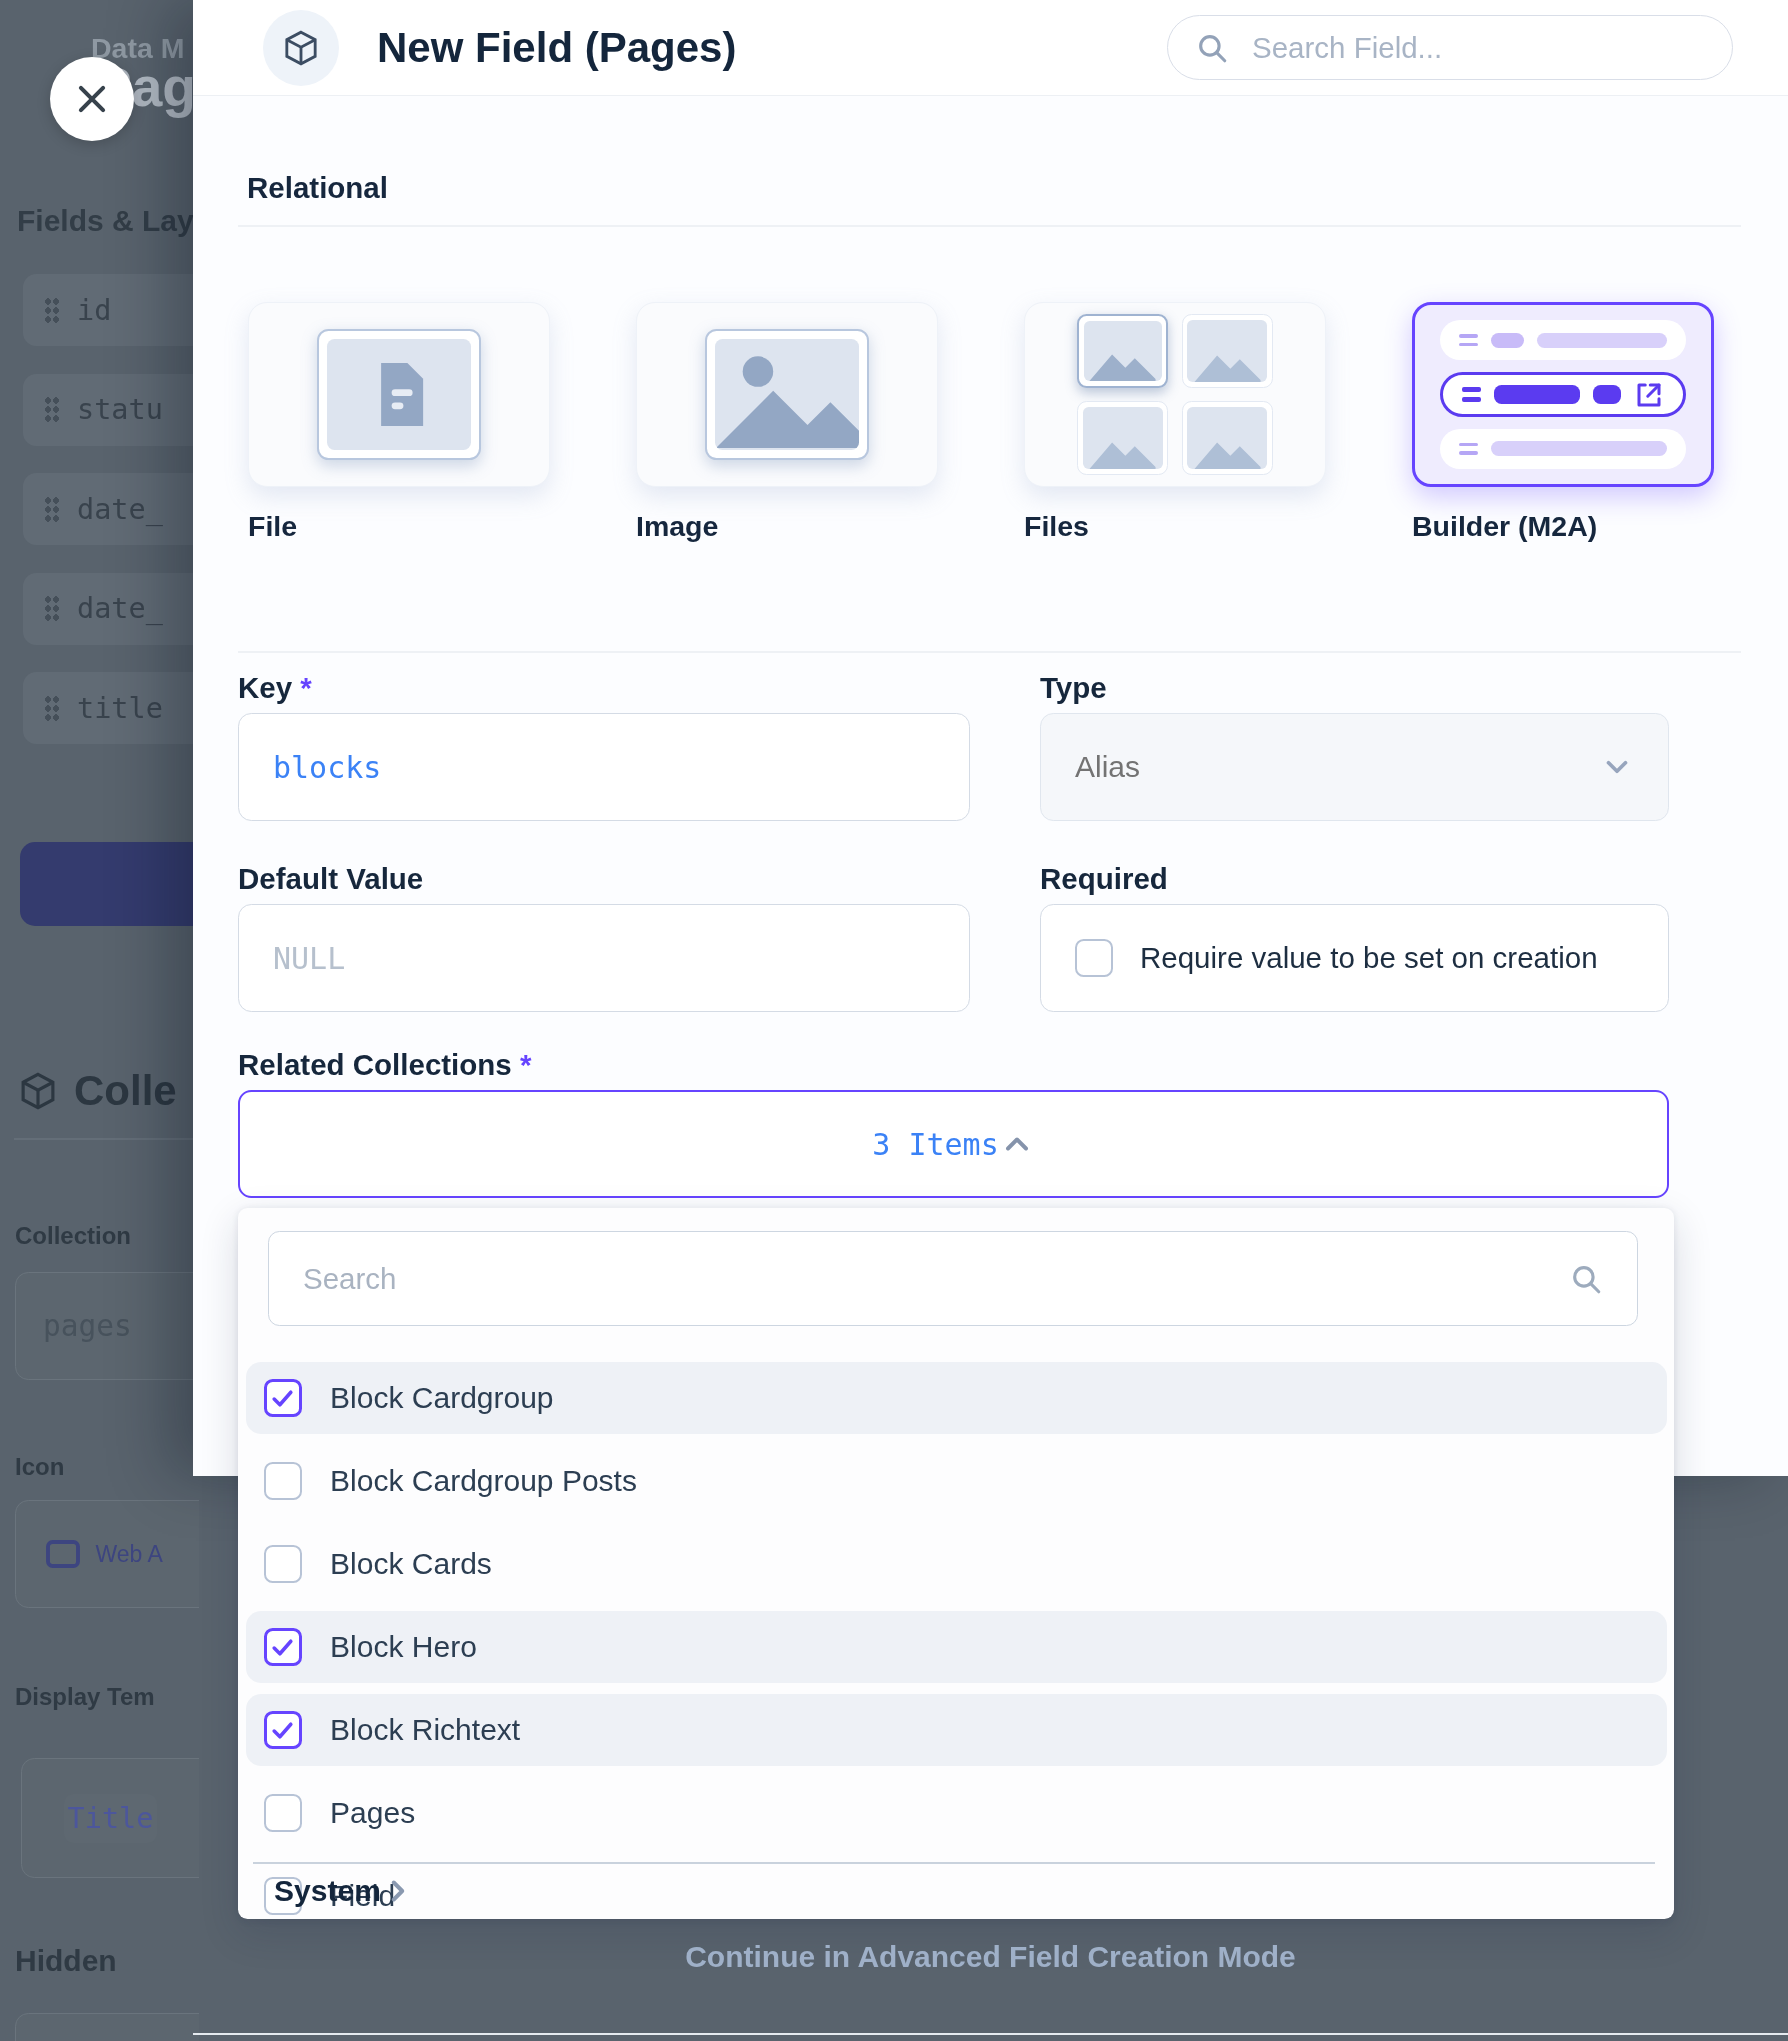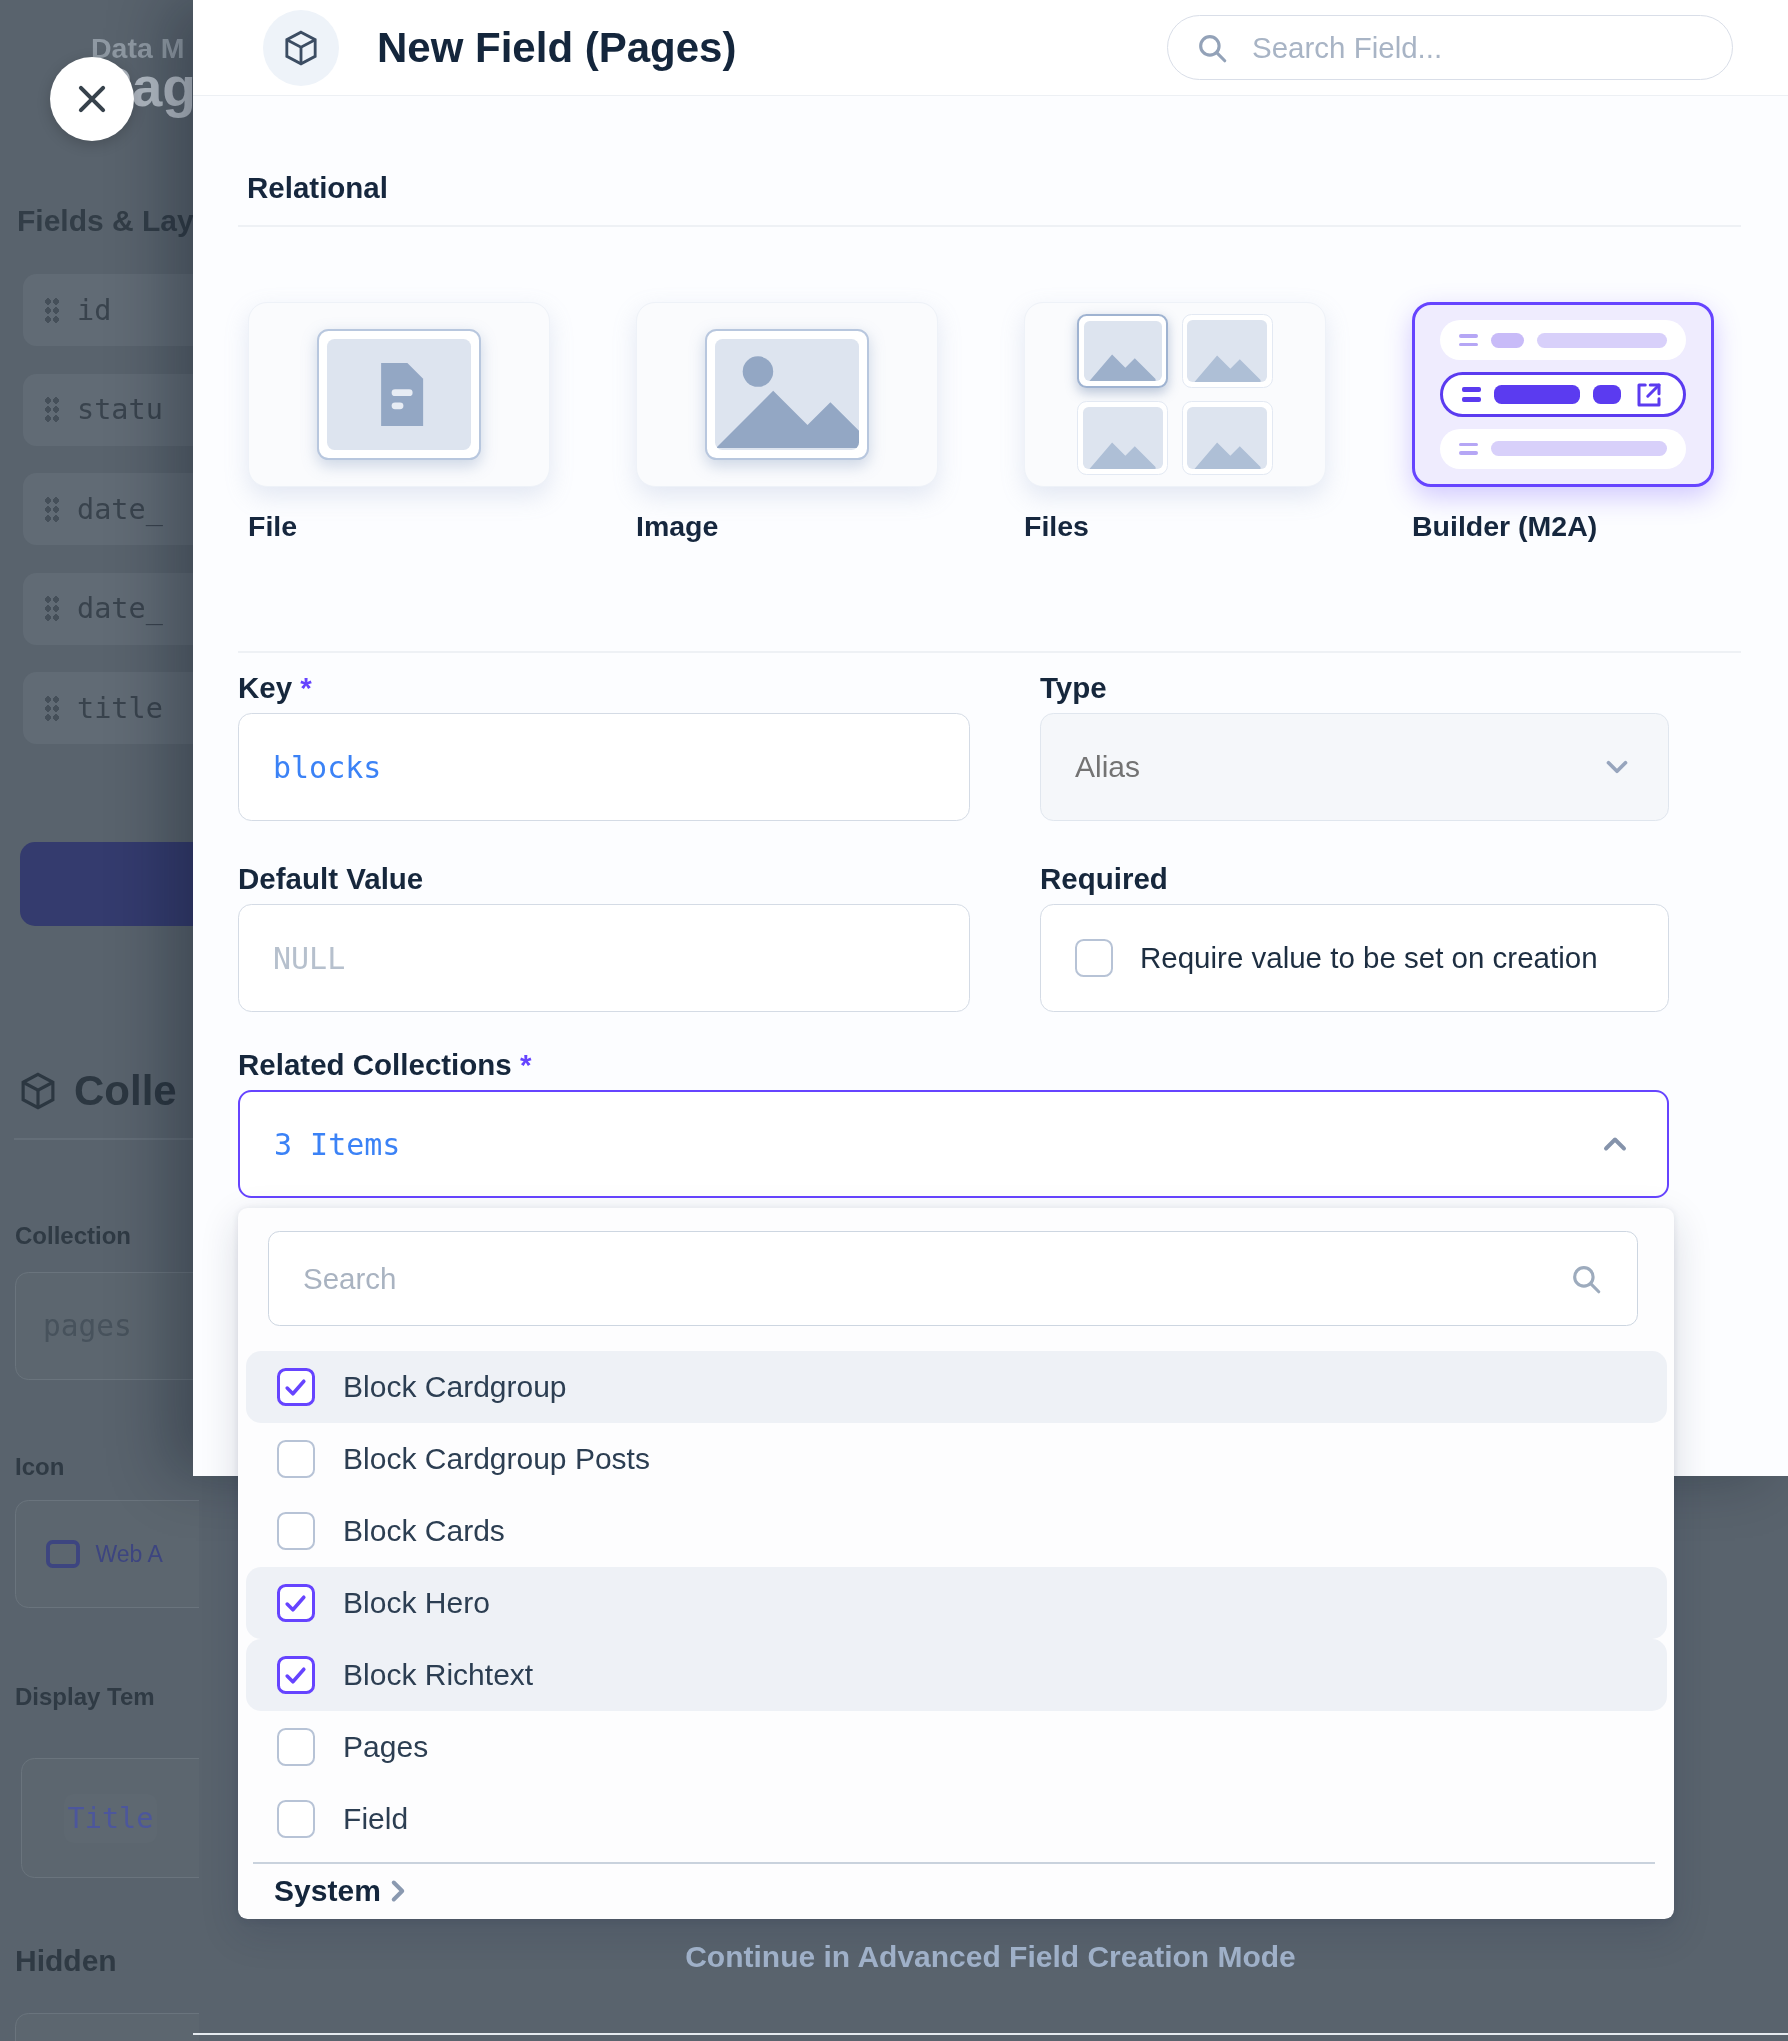--- a/index.html
+++ b/index.html
@@ -86,32 +86,32 @@
   .star{color:#6644ff;font-weight:700;}
   .control{box-sizing:border-box;height:108px;border:1.9px solid #d4dbe5;border-radius:13.3px;background:#fff;
     display:flex;align-items:center;padding:0 34px;}
   .mono{font-family:"DejaVu Sans Mono",monospace;}
   .val{font-size:30px;color:#3b82f6;}
   .placeholder{font-size:30px;color:#b6c0cd;}
   #type-select{background:#f5f7fa;border-color:#e0e6ee;justify-content:space-between;}
   #type-select .val{color:#737373;font-family:"Liberation Sans",sans-serif;}
   #required-box .cb{margin-right:27px;}
   #required-box .req-label{font-size:29.5px;color:#1d2e41;}
-  #related-select{border:2.9px solid #6644ff;justify-content:space-between;cursor:pointer;}
+  #related-select{border:2.9px solid #6644ff;justify-content:center;cursor:pointer;}
   .cb{width:38px;height:38px;box-sizing:border-box;border:2.9px solid #b7c3d6;border-radius:8.6px;background:#fff;
     display:flex;align-items:center;justify-content:center;flex:none;}
   
   #panel{left:45px;top:1208px;width:1436px;height:711px;background:#fdfdfe;border-radius:9.5px;
     box-shadow:0 13.3px 38px rgba(25,40,70,.16), 0 1.9px 7.6px rgba(25,40,70,.10);}
   #dd-search{position:absolute;left:30px;top:23px;width:1370px;height:95px;box-sizing:border-box;
     border:1.9px solid #cdd6e1;border-radius:11.4px;background:#fff;display:flex;align-items:center;
     justify-content:space-between;padding:0 34px;}
   #dd-search .ph{font-size:29.5px;color:#a9b3c1;}
   #dd-list{position:absolute;left:7.6px;top:143px;width:1421px;}
-  .dd-row{height:72px;border-radius:15px;display:flex;align-items:center;padding-left:31px;cursor:pointer;}
+  .dd-row{height:72px;border-radius:15px;display:flex;align-items:center;padding-left:18px;cursor:pointer;margin-top:11px;}
   .dd-row.checked{background:#eef1f6;}
   .dd-row .cb svg{display:none;}
   .dd-row.checked .cb{border:3.8px solid #6644ff;}
   .dd-row.checked .cb svg{display:block;}
   .dd-label{margin-left:28.5px;font-size:30px;color:#2c3e52;white-space:nowrap;}
   #dd-div{position:absolute;left:15px;top:654px;width:1402px;height:1.9px;background:#c9d2dd;}
   #system-row{position:absolute;left:7.6px;top:658px;width:1421px;height:49px;display:flex;
     align-items:center;justify-content:flex-start;padding:0 27px 0 28.5px;box-sizing:border-box;cursor:pointer;}
   #system-row .sys{font-size:30px;font-weight:700;color:#14263c;}
   

